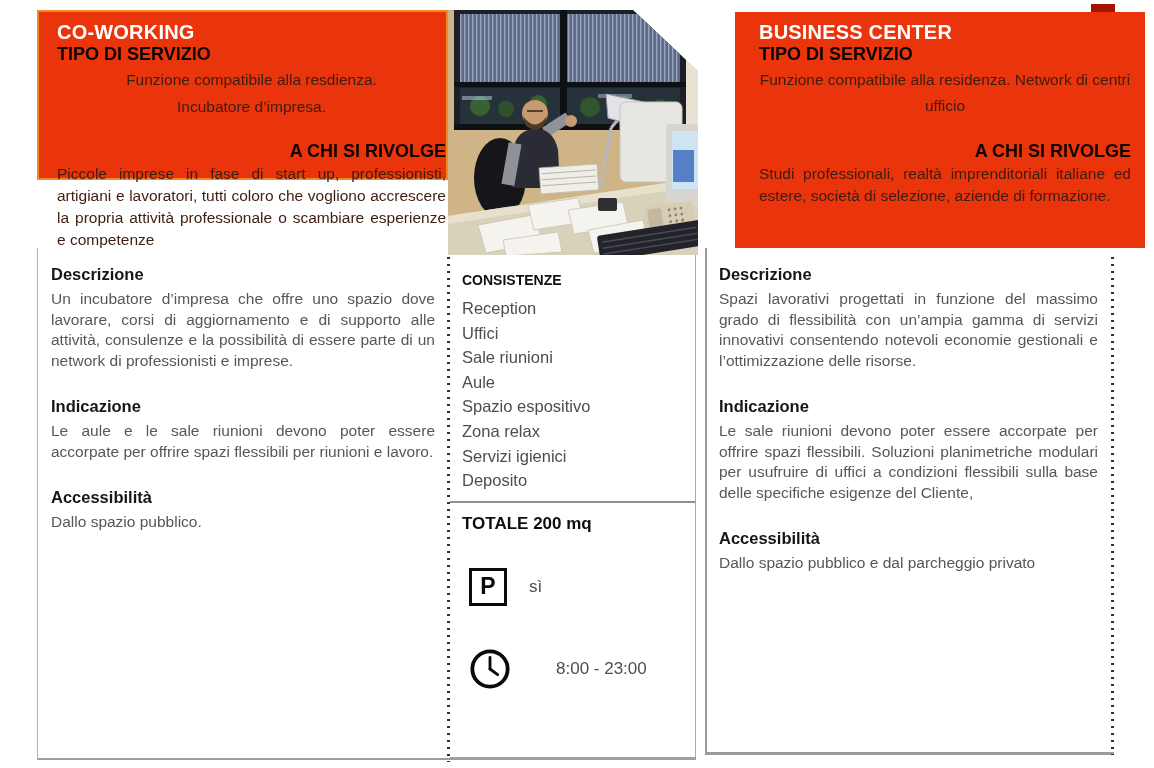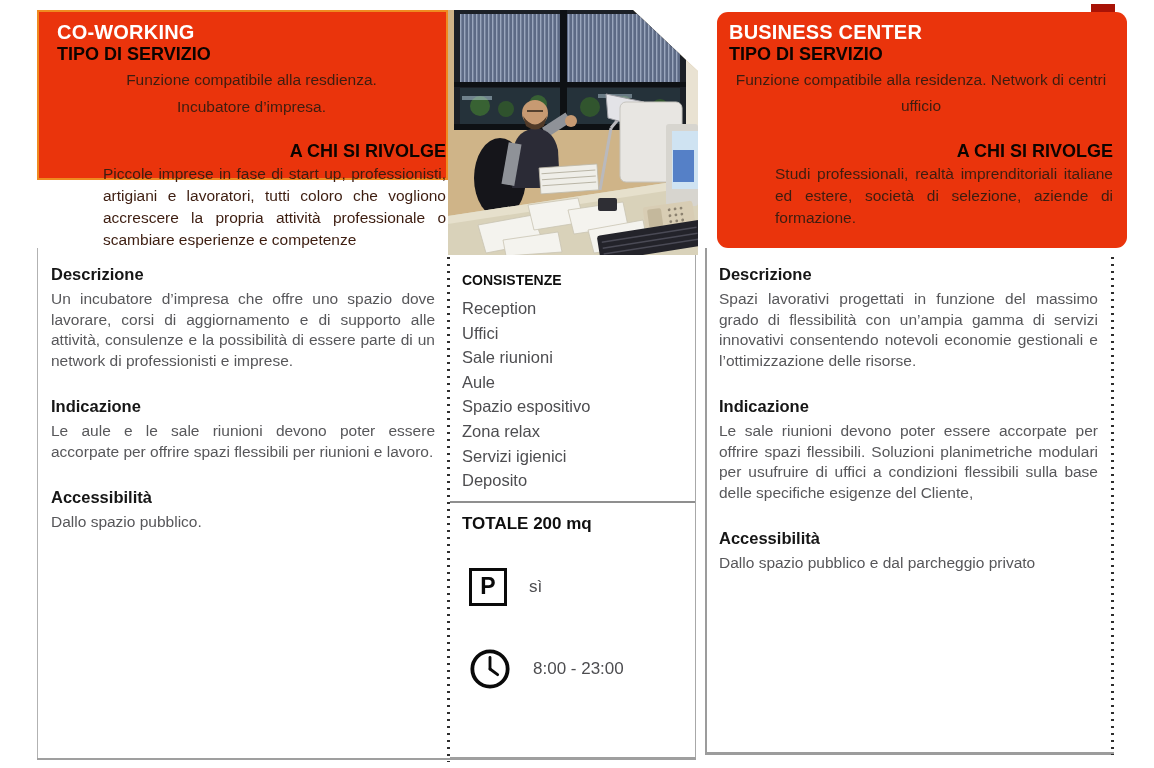--- a/index.html
+++ b/index.html
@@ -3,47 +3,47 @@
 <meta charset="utf-8">
 <style>
   html,body{margin:0;padding:0;background:#ffffff;}
   .page{
     position:relative;width:1154px;height:768px;background:#ffffff;overflow:hidden;
     font-family:"Liberation Sans", sans-serif;color:#1a1a1a;
   }
   
   .redbox{position:absolute;background:#ea340c;box-sizing:border-box;}
   .redbox-left{left:37px;top:10px;width:411px;height:170px;border:2px solid #ef8a20;padding:8px 0 0 18px;}
-  .redbox-right{left:717px;top:12px;width:410px;height:236px;padding:8px 14px 0 12px;border-radius:11px;}
+  .redbox-right{left:735px;top:12px;width:410px;height:236px;padding:8px 14px 0 24px;}
   .red-tab{position:absolute;left:1091px;top:4px;width:24px;height:10px;background:#a81306;}
   .panel-title{font-size:20px;font-weight:bold;color:#ffffff;letter-spacing:.2px;line-height:24px;}
   .sub-heading{font-size:18px;font-weight:bold;color:#0d0400;line-height:21px;}
   .red-body{font-size:15.5px;color:#3d1d10;line-height:25px;margin:2px 0 0 0;text-align:center;}
-  .red-body.just{text-align:justify;line-height:22px;margin-top:1px;margin-left:46px;}
+  .red-body.just{text-align:justify;line-height:22px;margin-top:1px;}
   .gap-top{margin-top:22px;text-align:right;}
   
   .textcol{position:absolute;box-sizing:border-box;}
   .textcol-left{left:37px;top:248px;width:412px;height:511px;border-left:1px solid #b2b2b2;padding:16px 14px 0 13px;}
   .textcol-right{left:705px;top:248px;width:409px;height:507px;border-left:2px solid #9c9c9c;border-bottom:3px solid #9c9c9c;padding:16px 16px 0 12px;}
   .sec-heading{font-size:16.5px;font-weight:bold;color:#161616;line-height:20px;}
   .sec-body{font-size:15.5px;color:#57575a;line-height:20.5px;text-align:justify;margin:5px 0 0 0;}
   .sec{margin:0 0 25px 0;}
   
   .photo{position:absolute;left:448px;top:10px;width:250px;height:245px;
          clip-path:polygon(0 0,74% 0,100% 25%,100% 100%,0 100%);}
   .photo svg{display:block;width:100%;height:100%;}
   .midcol{position:absolute;left:450px;top:255px;width:246px;height:503px;box-sizing:border-box;
           border-right:1px solid #a8a8a8;border-bottom:1px solid #9f9f9f;padding:14px 10px 0 12px;}
   .mid-heading{font-size:14px;font-weight:bold;color:#0f0f0f;line-height:22px;margin-bottom:5px;}
   .mid-item{font-size:16.5px;color:#4d4d50;line-height:24.6px;}
   .mid-divider{height:2px;background:#8f8f8f;margin:8px -10px 0 -12px;}
   .mid-total{font-size:17px;font-weight:bold;color:#0f0f0f;margin-top:11px;}
   .icon-row{display:flex;align-items:center;margin-left:7px;}
   .icon-row.parking{margin-top:34px;}
-  .icon-row.hours{margin-top:42px;}
+  .icon-row.hours{margin-top:42px;gap:23px;}
   .parking-box{width:38px;height:38px;border:3.5px solid #0a0a0a;background:#fff;
                display:flex;align-items:center;justify-content:center;
                font-size:23px;font-weight:bold;color:#0a0a0a;box-sizing:border-box;}
   .icon-value{font-size:17px;color:#4d4d50;margin-left:22px;}
   .clock-icon{width:42px;height:42px;}
   
   .dotted-v{position:absolute;width:2.5px;
     background:repeating-linear-gradient(to bottom,#2e2e2e 0 2.5px,transparent 2.5px 7px);}
   .dot-mid{left:447px;top:257px;height:505px;}
   .dot-right{left:1111px;top:257px;height:498px;}

